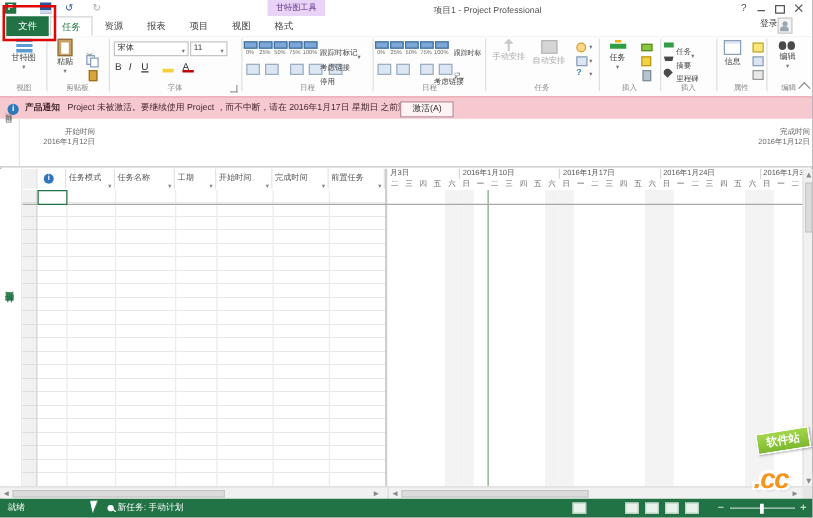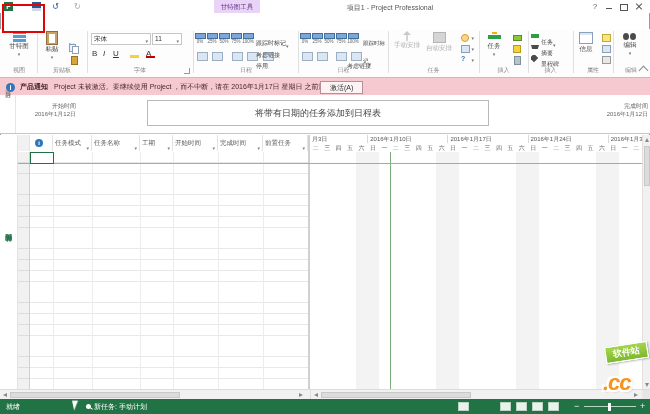--- a/index.html
+++ b/index.html
@@ -139,20 +139,33 @@
       </div>
     <div class="winbtn" style="right:20px;">
         <span class="abs" style="left:4px;top:3px;width:6px;height:5px;border:1px solid #555;"></span>
       </div>
     <div class="winbtn" style="right:4px;">
         <span class="bar-ic" style="left:3px;top:5px;width:8px;height:1px;transform:rotate(45deg);"></span>
         <span class="bar-ic" style="left:3px;top:5px;width:8px;height:1px;transform:rotate(-45deg);"></span>
       </div>
   </div>
 
+  <div id="tabrow" class="abs">
+    <div id="file-tab">文件</div>
+    <div id="tabs">
+        <div class="tab active" style="left: 40px;">任务</div>
+        <div class="tab" style="left: 74px;">资源</div>
+        <div class="tab" style="left: 108px;">报表</div>
+        <div class="tab" style="left: 142px;">项目</div>
+        <div class="tab" style="left: 176px;">视图</div>
+        <div class="tab" style="left: 210px;">格式</div>
+      </div>
+    <div id="signin" class="abs">登录</div>
+    <div id="avatar" class="abs"></div>
+  </div>
   <div id="red-box" class="abs"></div>
 
   <div id="ribbon" class="abs">
 
     <div class="rgroup" style="left:2px;width:34px;">
       <div class="bigbtn" style="left:2px;width:30px;">
         <div style="width:13px;height:11px;margin:0 auto;background:linear-gradient(#5b9bd5 0 3px,#fff 3px 4px,#5b9bd5 4px 7px,#fff 7px 8px,#5b9bd5 8px 11px);"></div>
         <div>甘特图</div>
           <div class="caret">▾</div>
       </div>
@@ -320,21 +333,20 @@
   </div>
 
   <div id="timeline" class="abs">
     <div id="tl-strip">
         <span class="vtext abs" style="left:4px;top:5px;">日程表</span>
       </div>
     <div id="tl-start">
         <div>开始时间</div>
         <div>2016年1月12日</div>
       </div>
-    <div id="tl-box">将带有日期的任务添加到日程表</div>
     <div id="tl-finish">
         <div>完成时间</div>
         <div>2016年1月12日</div>
       </div>
   </div>
 
   <div id="gantt-strip" class="abs">
       <span class="vtext">甘特图</span>
     </div>
   <div id="table-header" class="abs">

